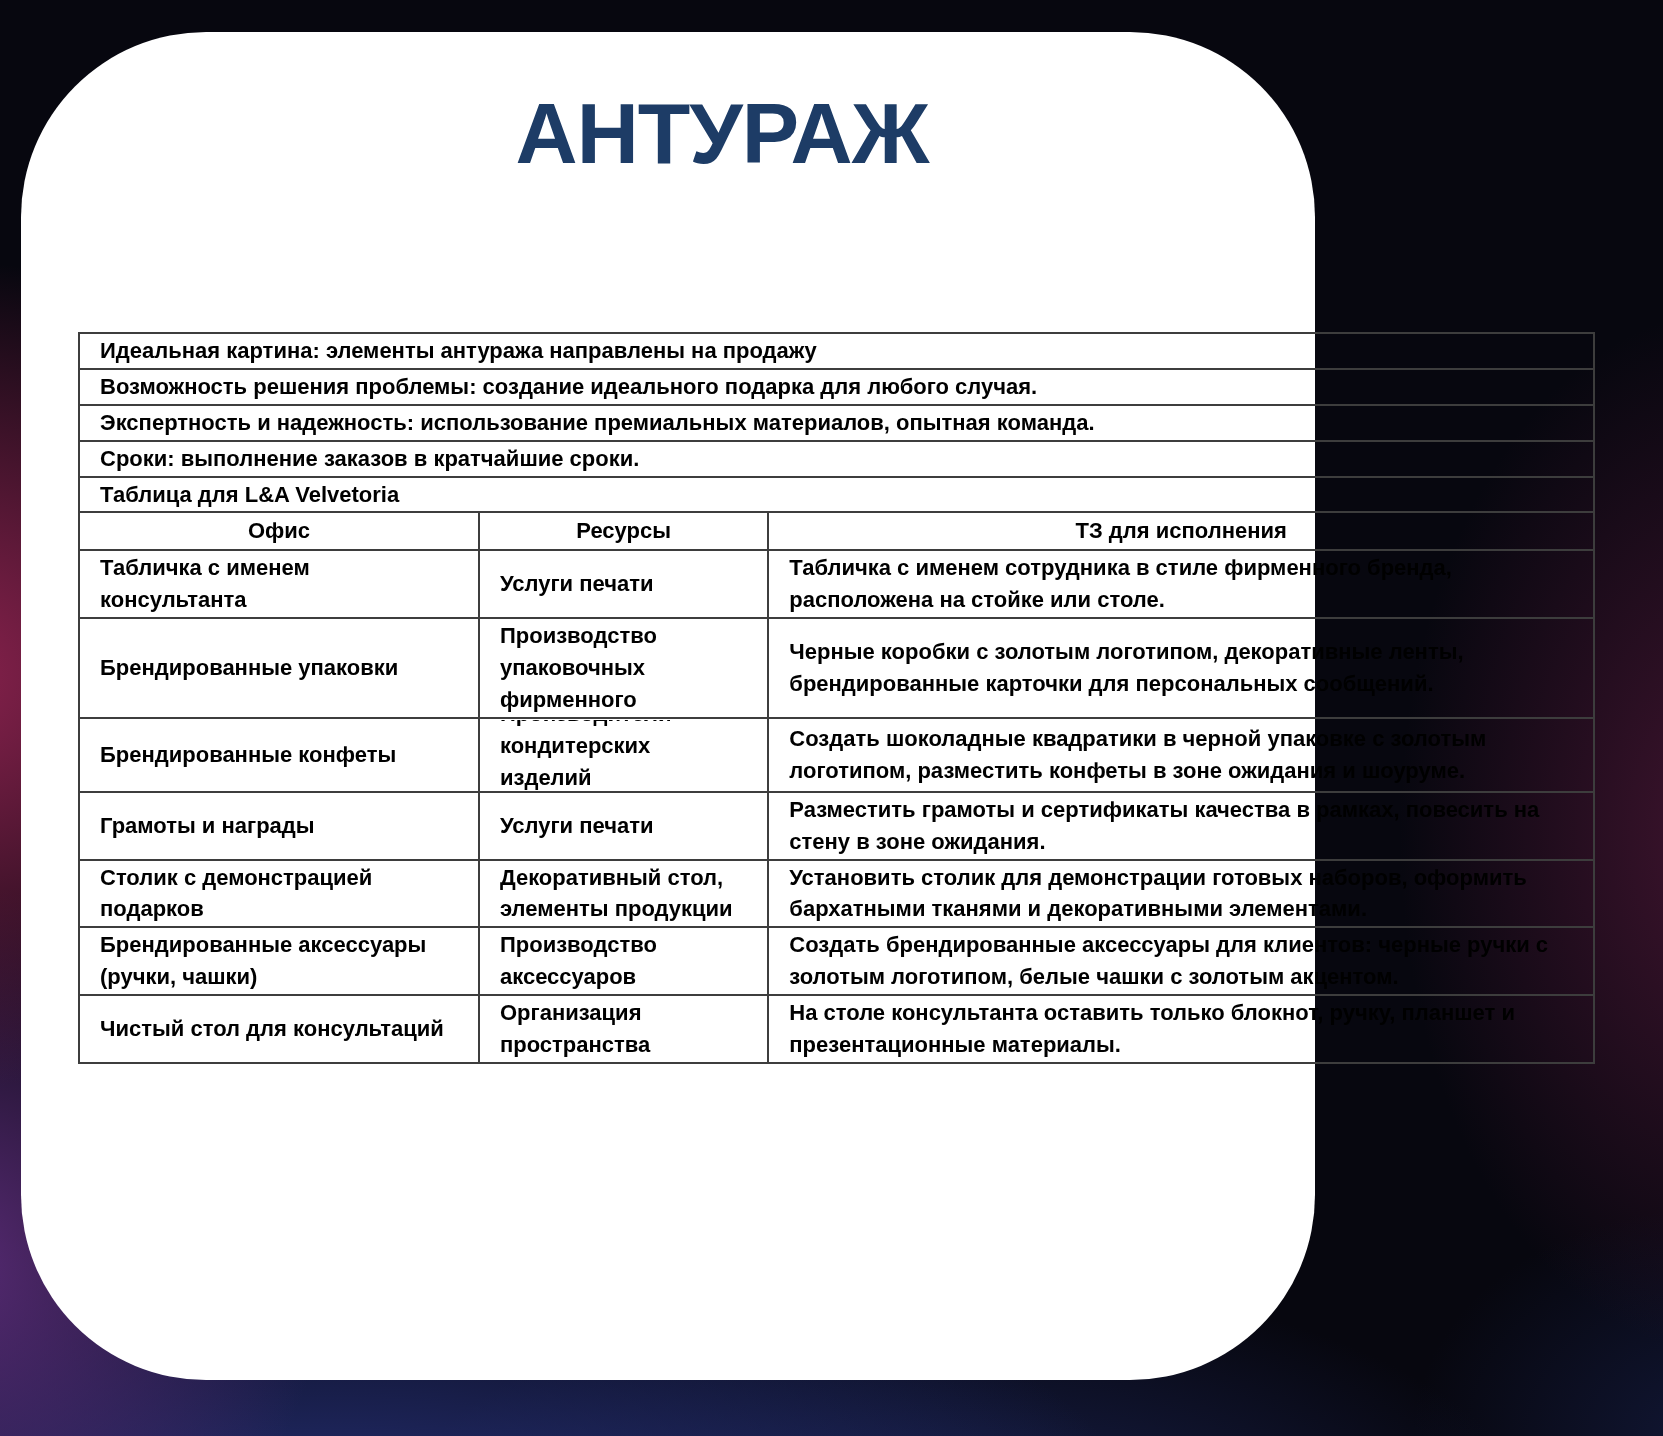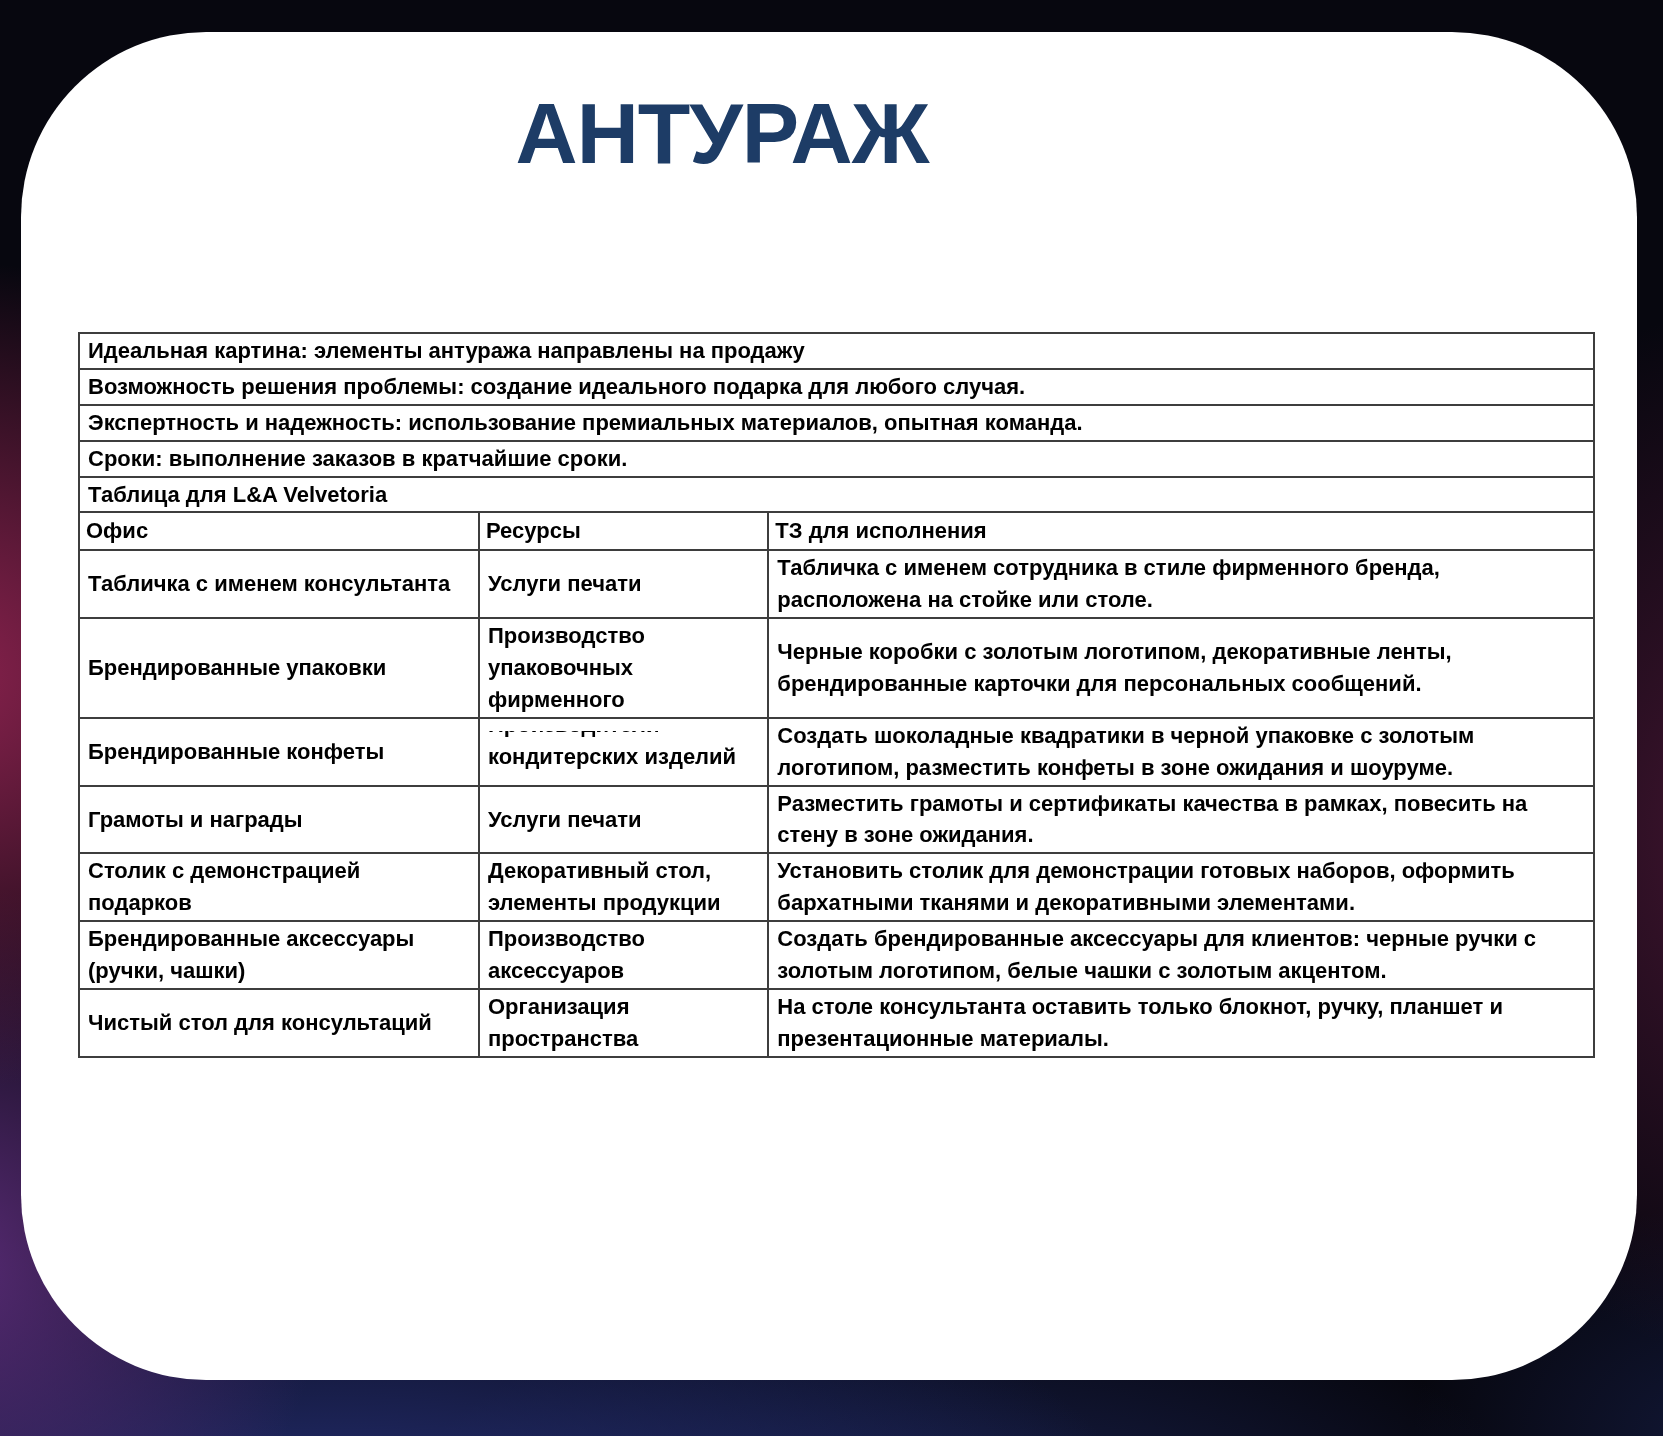--- a/index.html
+++ b/index.html
@@ -22,21 +22,21 @@
       radial-gradient(900px 420px at 58% 108%,  rgba(26,35,84,0.95) 0%, rgba(26,35,84,0) 65%),
       radial-gradient(600px 950px at 104% 58%,  rgba(74,22,52,0.85) 0%, rgba(74,22,52,0) 55%),
       radial-gradient(500px 380px at 103% 100%, rgba(18,24,56,0.9) 0%,  rgba(18,24,56,0) 60%),
       #07070f;
   }
 
   .card {
     position: absolute;
     left: 21px;
     top: 32px;
-    width: 1616px;
+    width: 1294px;
     height: 1348px;
     background: #ffffff;
     border-radius: 185px;
   }
 
   .title-wrap {
     position: absolute;
     left: 0;
     top: 56px;
     width: 1402px;
@@ -64,29 +64,29 @@
   table.main col.c1 { width: 26.4%; }
   table.main col.c2 { width: 19.1%; }
   table.main col.c3 { width: 54.5%; }
 
   table.main td, table.main th {
     border: 2px solid #3d3d3d;
     font-size: 22px;
     font-weight: bold;
     line-height: 1.45;
     color: #000000;
-    padding: 1px 8px;
+    padding: 1px 20px;
     vertical-align: middle;
     text-align: left;
     word-wrap: break-word;
   }
 
   table.main th {
-    text-align: left;
-    padding: 2px 6px;
+    text-align: center;
+    padding: 2px 18px;
   }
 
   
   td .clip {
     max-height: 70px;
     overflow: hidden;
   }
   td .clip .shift {
     margin-top: -22px;
   }

